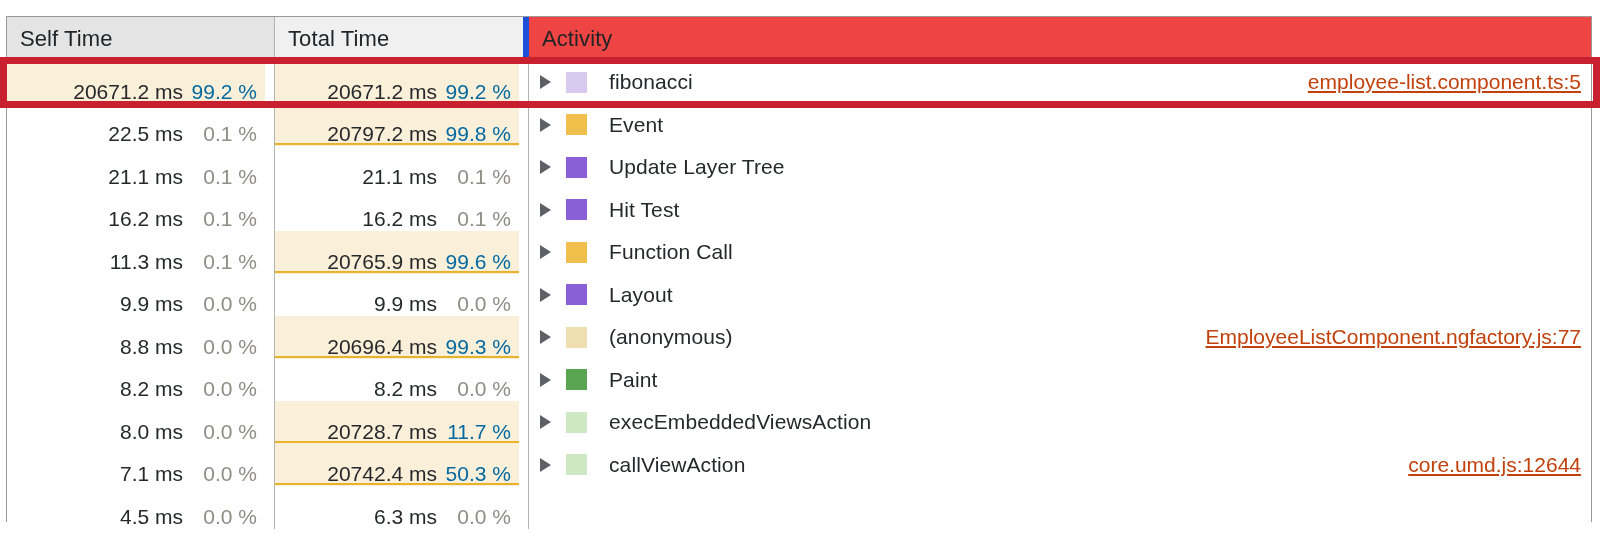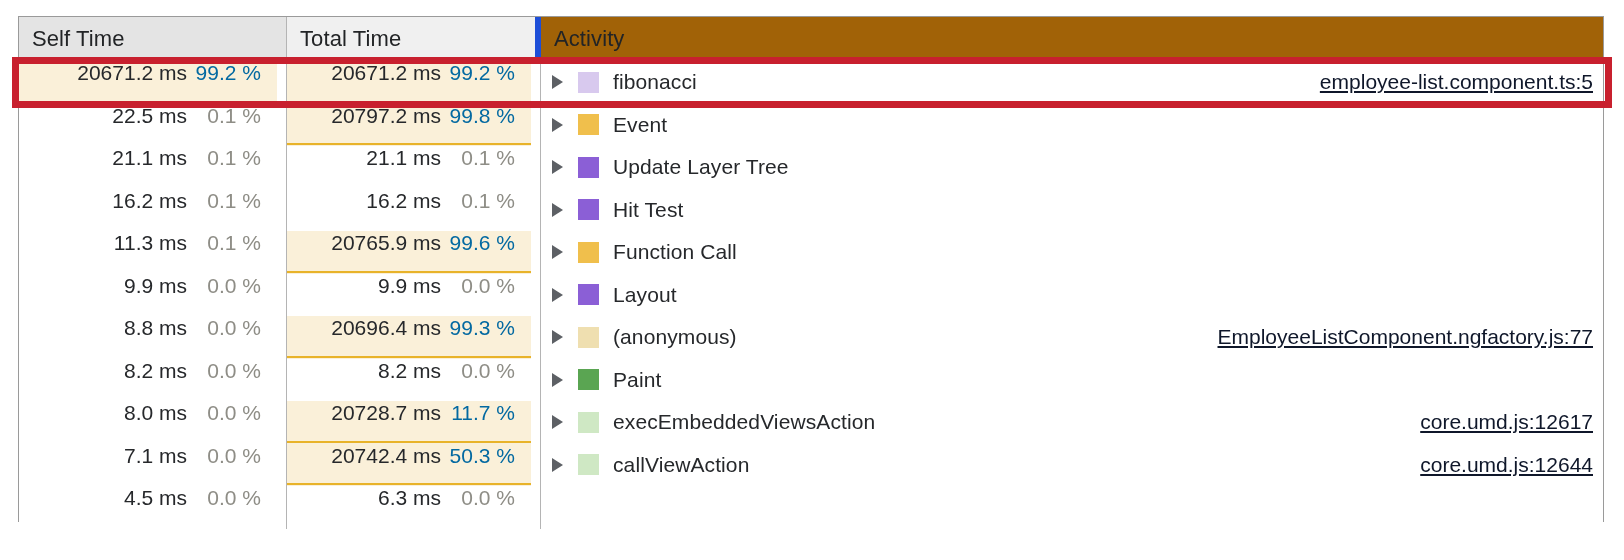--- a/index.html
+++ b/index.html
@@ -11,21 +11,21 @@
   body {
     width: 1624px;
     height: 560px;
     font-family: "Liberation Sans", sans-serif;
     -webkit-font-smoothing: antialiased;
     overflow: hidden;
   }
 
   .panel {
     position: absolute;
-    left: 18px;
+    left: 6px;
     top: 16px;
     width: 1586px;
     height: 506px;
     box-sizing: border-box;
     border: 1px solid #9a9a9a;
     background: #ffffff;
   }
 
   
   .thead {
@@ -39,21 +39,21 @@
     box-sizing: border-box;
     display: flex;
     align-items: center;
     font-size: 22px;
     color: #222426;
     padding-left: 13px;
     letter-spacing: 0.1px;
   }
   .th.self  { width: 268px; background: #e4e4e4; border-right: 1px solid #b4b4b4; }
   .th.total { width: 254px; background: #f0f0f0; border-right: 6px solid #1d4ed8; }
-  .th.act   { flex: 1;      background: #a16207; }
+  .th.act   { flex: 1;      background: #ef4444; }
 
   
   .tbody { position: relative; }
 
   .row {
     display: flex;
     height: 42.5px;
     align-items: stretch;
     background: #ffffff;
   }
@@ -67,25 +67,25 @@
     font-size: 21px;
     color: #26282b;
     padding-right: 9px;
   }
   .cell-num.self  { width: 268px; border-right: 1px solid #b4b4b4; }
   .cell-num.total { width: 254px; border-right: 1px solid #b4b4b4; }
 
   .numbox {
     box-sizing: border-box;
     display: flex;
-    align-items: flex-start;
+    align-items: flex-end;
     justify-content: flex-end;
     height: 100%;
     width: 100%;
-    padding-right: 16px;
+    padding-right: 8px;
     position: relative;
   }
   .numbox.hl { background: #faf0d9; }
   .numbox.hl::after {
     content: "";
     position: absolute;
     left: 0;
     right: 0;
     bottom: 1px;
     height: 2px;
@@ -128,26 +128,27 @@
     flex: none;
     margin-right: 14px;
     box-sizing: border-box;
   }
 
   .act-label {
     font-size: 21px;
     color: #26282b;
     white-space: nowrap;
     letter-spacing: 0.1px;
+    margin-left: 8px;
   }
 
   .link {
     margin-left: auto;
     font-size: 21px;
-    color: #0f172a;
+    color: #c2410c;
     text-decoration: underline;
     white-space: nowrap;
     padding-right: 10px;
     cursor: pointer;
   }
 
   
   .sel-outline {
     position: absolute;
     box-sizing: border-box;
@@ -338,21 +339,20 @@
         <div class="cell-num total">
           <div class="numbox hl">
             <span class="ms">20728.7 ms</span>
             <span class="pct">11.7 %</span>
           </div>
         </div>
         <div class="cell-act">
           <span class="tri"></span>
           <span class="swatch" style="background: rgb(207, 232, 196);"></span>
           <span class="act-label">execEmbeddedViewsAction</span>
-          <span class="link">core.umd.js:12617</span>
         </div>
       </div>
       <div class="row">
         <div class="cell-num self">
           <div class="numbox">
             <span class="ms">7.1 ms</span>
             <span class="pct">0.0 %</span>
           </div>
         </div>
         <div class="cell-num total">

